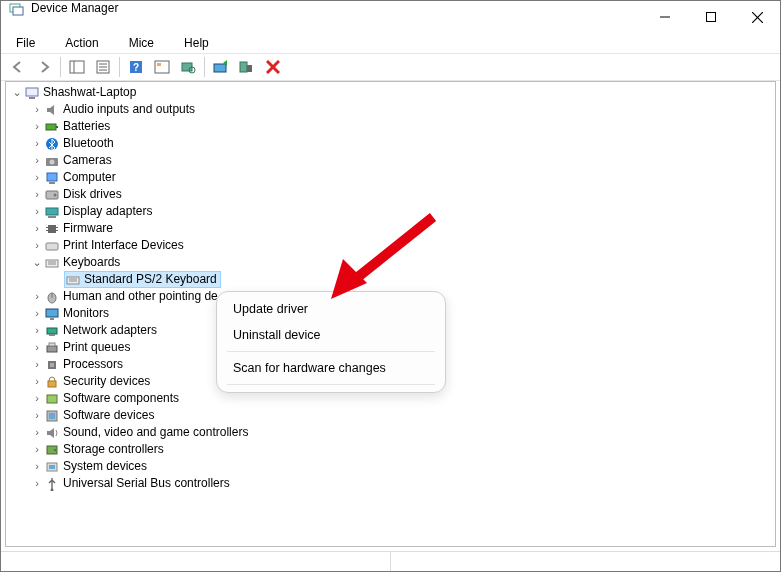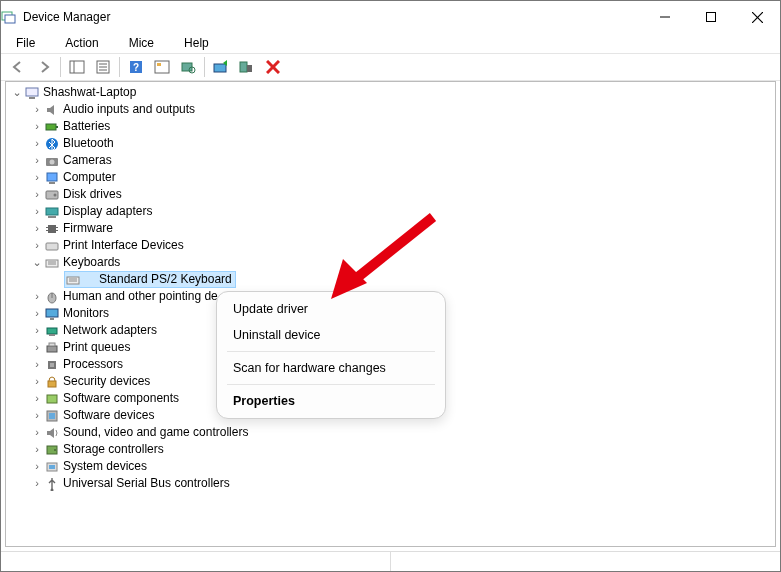--- a/index.html
+++ b/index.html
@@ -1,19 +1,19 @@
 <!DOCTYPE html>
 <html><head>
 <meta charset="utf-8">
 <style>
 * { margin: 0; padding: 0; box-sizing: border-box; font-family: "Segoe UI", Tahoma, sans-serif; }
 body { background: #fff; width: 781px; height: 572px; border: 1px solid #777; position: relative; overflow: hidden; }
 
 
-.titlebar { height: 32px; display: flex; align-items: center; padding: 0 0 0 0; }
+.titlebar { height: 32px; display: flex; align-items: flex-start; padding: 0 0 0 8px; }
 .title-icon { width: 16px; height: 16px; margin-right: 6px; display:inline-flex; align-items:center; justify-content:center; }
 .title-text { font-size: 12px; flex: 1; }
 .winbtns { display: flex; height: 100%; }
 .winbtn { width: 46px; display: flex; align-items: center; justify-content: center; font-size: 13px; cursor: default; }
 .winbtn svg { display:block; }
 
 
 .menubar { height: 20px; display: flex; align-items: center; padding: 0 6px; font-size: 12px; gap: 12px; }
 .menuitem { padding: 2px 9px; cursor: default; }
 
@@ -25,21 +25,21 @@
 
 .content { position: absolute; top: 80px; left: 4px; right: 4px; bottom: 24px; border: 1px solid #bbb; background: #fff; overflow: hidden; }
 .tree { font-size: 12px; padding: 2px 0; line-height: 17px; }
 .node { display: flex; align-items: center; height: 17px; white-space: nowrap; cursor: default; }
 .tw { width: 14px; text-align: center; font-size: 11px; color: #666; user-select:none; display:inline-flex; align-items:center; justify-content:center;}
 .ic { width: 16px; height: 16px; margin: 0 3px 0 0; display:inline-flex; align-items:center; justify-content:center; }
 .lvl0 { padding-left: 4px; }
 .lvl1 { padding-left: 24px; }
 .lvl2 { padding-left: 44px; }
 .sel { background: #cce8ff; border: 1px solid #99d1ff; padding-right:3px; }
-.sel-wrap { display:inline-flex; align-items:center; height:17px;gap:15px; }
+.sel-wrap { display:inline-flex; align-items:center; height:17px; }
 
 
 .ctxmenu { position: absolute; background: #fdfdfd; border: 1px solid #d0d0d0; border-radius: 12px; box-shadow: 0 4px 12px rgba(0,0,0,0.12); padding: 4px 0; font-size: 12.5px; width: 230px; z-index: 20; }
 .ctxitem { padding: 6px 16px; cursor: default; }
 .ctxitem.bold { font-weight: 600; }
 .ctxsep { height: 1px; background: #e4e4e4; margin: 3px 10px; }
 
 
 .arrow { position: absolute; z-index: 30; pointer-events:none; }
 
@@ -425,21 +425,20 @@
 
   </div>
 </div>
 
 <div class="ctxmenu" style="left:215px; top:290px;">
   <div class="ctxitem">Update driver</div>
   <div class="ctxitem">Uninstall device</div>
   <div class="ctxsep"></div>
   <div class="ctxitem">Scan for hardware changes</div>
   <div class="ctxsep"></div>
-  <div class="ctxitem bold">Properties</div>
 </div>
 
 <svg class="arrow" style="left:322px; top:208px;" width="120" height="95">
   <defs></defs>
   <line x1="110" y1="8" x2="30" y2="72" stroke="#e3000f" stroke-width="10"></line>
   <polygon points="8,90 44,74 20,50" fill="#e3000f"></polygon>
 </svg>
 
 <div class="statusbar">
   <div></div>

